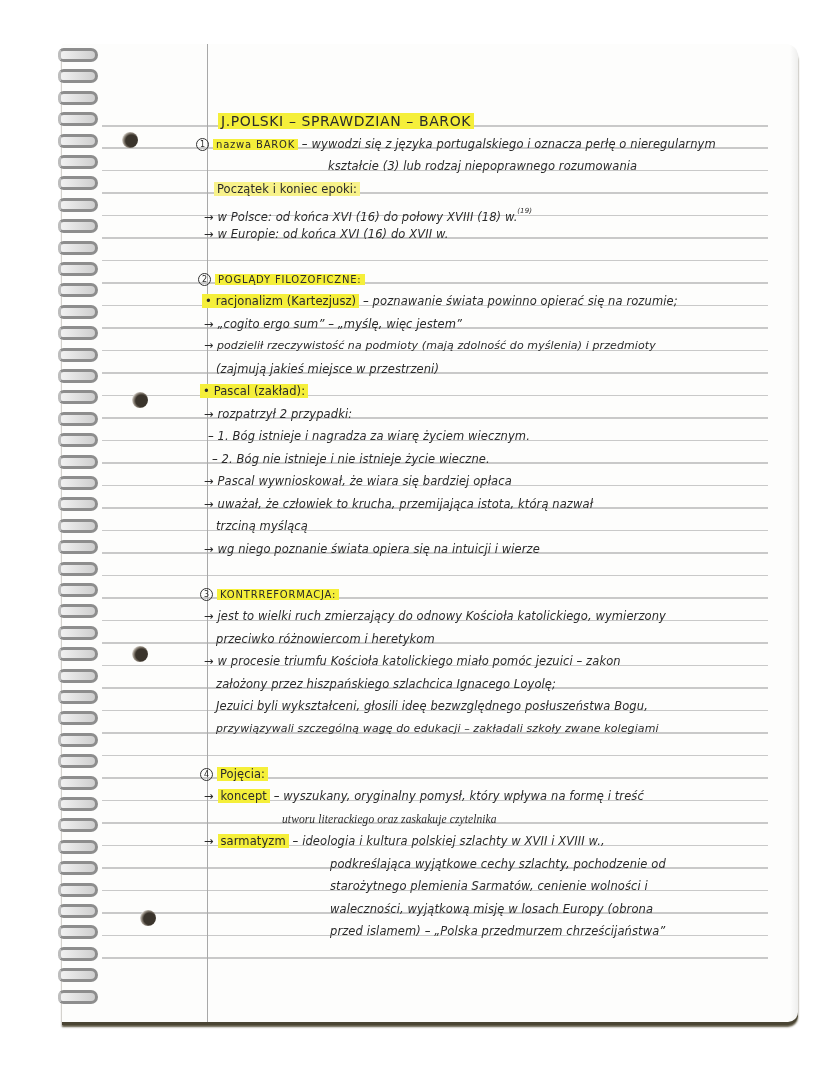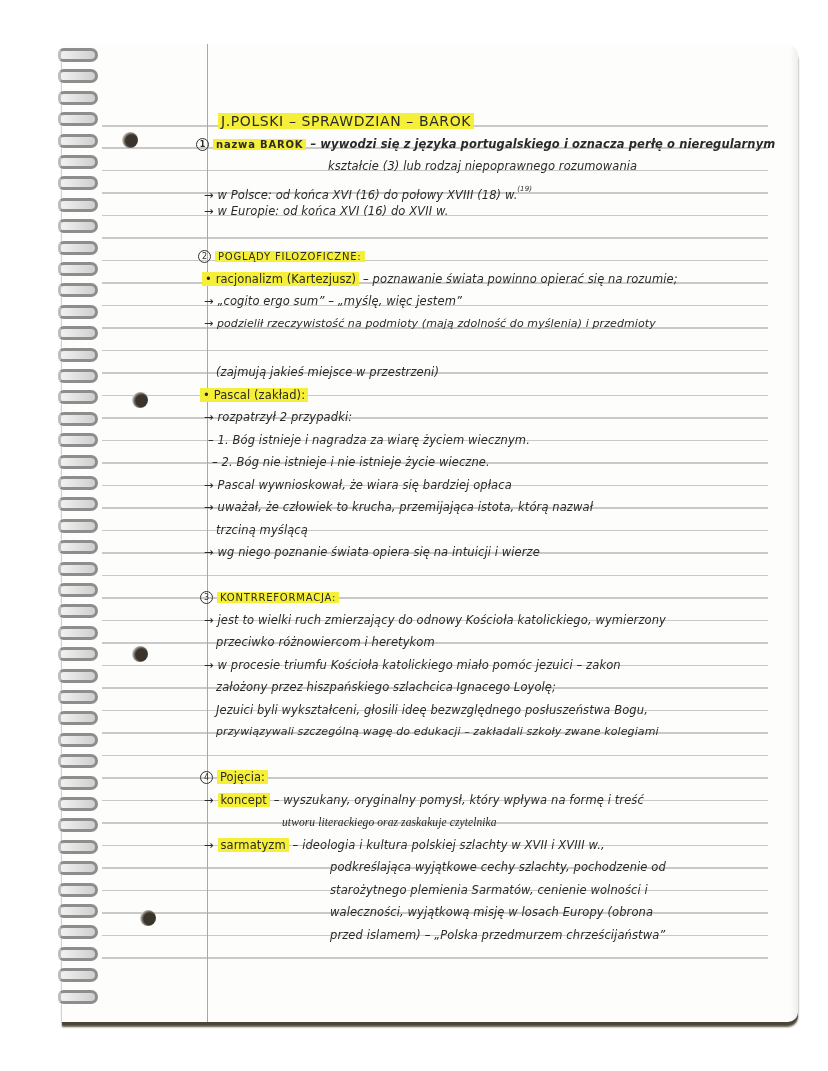--- a/index.html
+++ b/index.html
@@ -121,44 +121,47 @@
     <div class="coil" style="top: 924.2px;"></div>
     <div class="coil" style="top: 945.6px;"></div>
   </div>
 
 <div class="content">
 
   <div class="line">
     <span class="hl title">J.POLSKI – SPRAWDZIAN – BAROK</span>
   </div>
 
-  <div class="line" style="margin-left:-22px;font-weight:bold;">
+  <div class="line" style="margin-left:-22px;">
     <span class="num">1</span><span class="hl caps">nazwa BAROK</span>
     <span>– wywodzi się z języka portugalskiego i oznacza perłę o nieregularnym</span>
   </div>
   <div class="line indent2">kształcie (3) lub rodzaj niepoprawnego rozumowania</div>
 
+  <div class="line" style="margin-left:-4px;">
+    <span class="hl-soft">Początek i koniec epoki:</span>
+  </div>
   <div class="line" style="margin-left:-14px;">
     <span>→ w Polsce: od końca XVI (16) do połowy XVIII (18) w.</span>
     <span class="sup">(19)</span>
   </div>
   <div class="line" style="margin-left:-14px;">→ w Europie: od końca XVI (16) do XVII w.</div>
 
   <div class="gap"></div>
 
   <div class="line" style="margin-left:-20px;">
     <span class="num">2</span><span class="hl caps">POGLĄDY FILOZOFICZNE:</span>
   </div>
   <div class="line" style="margin-left:-16px;">
     <span class="hl">• racjonalizm (Kartezjusz)</span>
     <span>– poznawanie świata powinno opierać się na rozumie;</span>
   </div>
   <div class="line" style="margin-left:-14px;">→ „cogito ergo sum” – „myślę, więc jestem”</div>
   <div class="line" style="margin-left:-14px; font-size:11px;">→ podzielił rzeczywistość na podmioty (mają zdolność do myślenia) i przedmioty</div>
-  <div class="line indent1" style="margin-left:-14px;margin-top:26px;">(zajmują jakieś miejsce w przestrzeni)</div>
+  <div class="line indent1" style="margin-left:-14px;">(zajmują jakieś miejsce w przestrzeni)</div>
   <div class="line" style="margin-left:-18px;">
     <span class="hl">• Pascal (zakład):</span>
   </div>
   <div class="line" style="margin-left:-14px;">→ rozpatrzył 2 przypadki:</div>
   <div class="line" style="margin-left:-10px;">– 1. Bóg istnieje i nagradza za wiarę życiem wiecznym.</div>
   <div class="line" style="margin-left:-6px;">– 2. Bóg nie istnieje i nie istnieje życie wieczne.</div>
   <div class="line" style="margin-left:-14px;">→ Pascal wywnioskował, że wiara się bardziej opłaca</div>
   <div class="line" style="margin-left:-14px;">→ uważał, że człowiek to krucha, przemijająca istota, którą nazwał</div>
   <div class="line indent1" style="margin-left:-14px;">trzciną myślącą</div>
   <div class="line" style="margin-left:-14px;">→ wg niego poznanie świata opiera się na intuicji i wierze</div>

